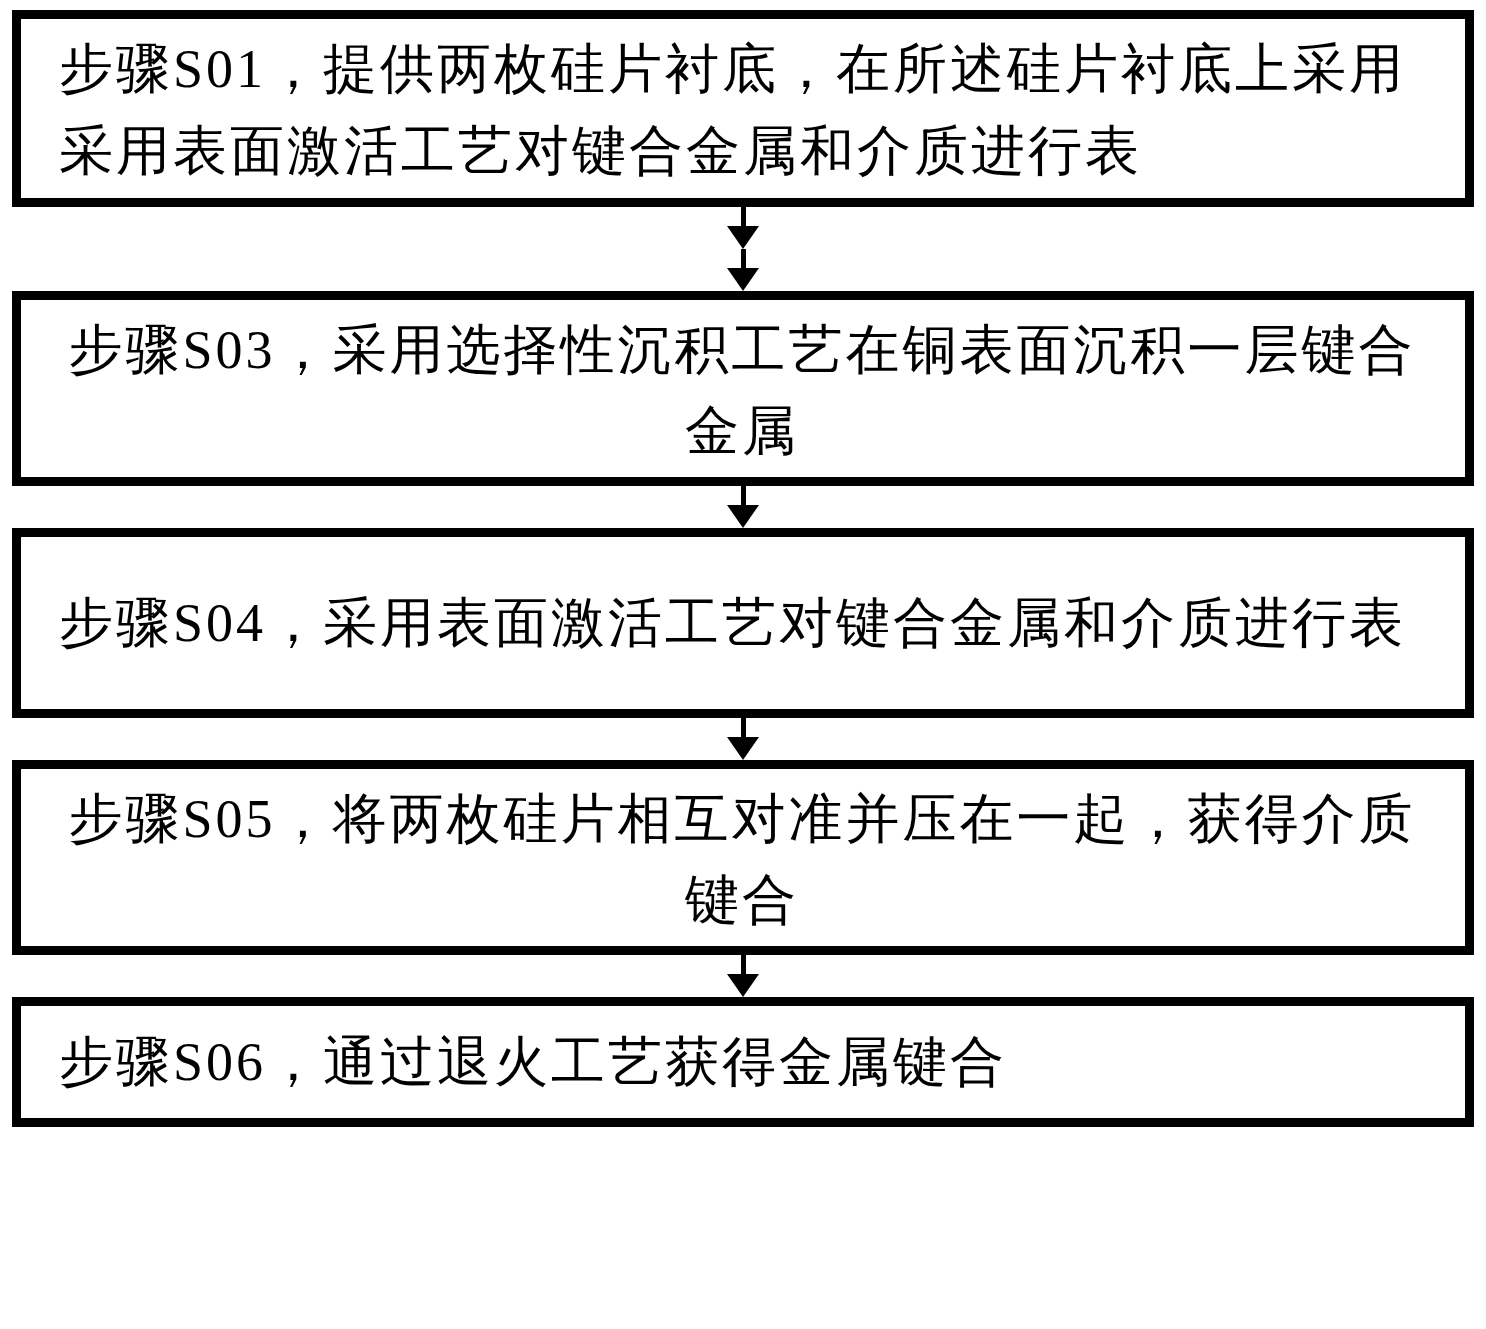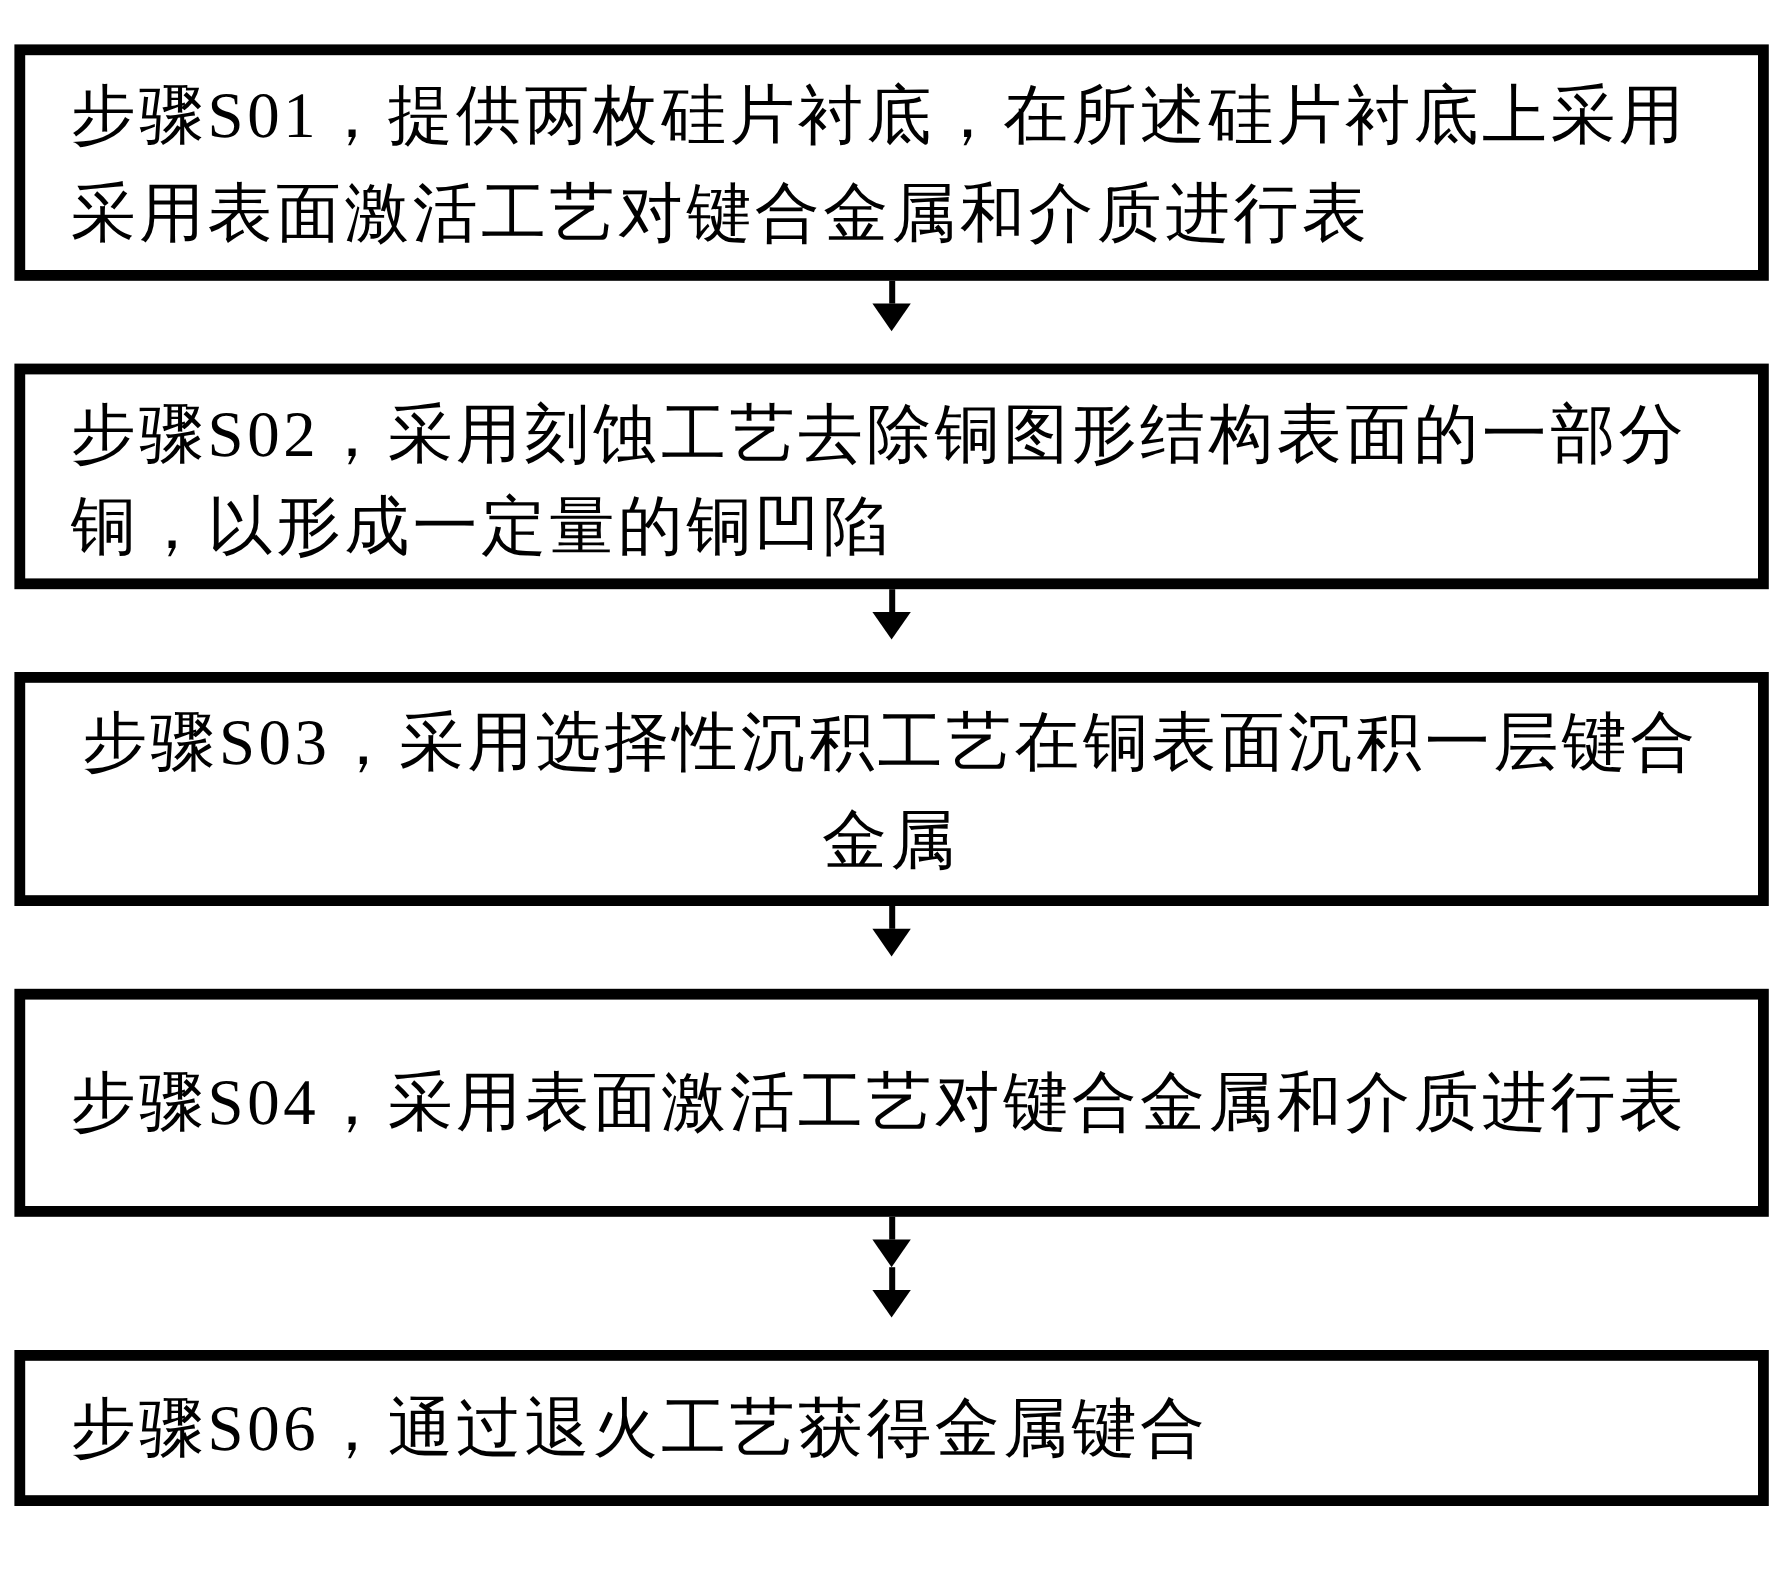--- a/index.html
+++ b/index.html
@@ -20,21 +20,20 @@
   }
   .step-box {
     border: 9px solid #000000;
     background: #ffffff;
     box-sizing: border-box;
     display: flex;
     flex-direction: column;
     justify-content: center;
     padding: 8px 40px 8px 38px;
     flex: 0 0 auto;
-    margin-top: 27px;
   }
   .step-box .text-line {
     font-size: 54px;
     line-height: 84px;
     letter-spacing: 3px;
     white-space: nowrap;
     overflow: hidden;
   }
   .h-197 { height: 197px; }
   .h-188 { height: 188px; }
@@ -70,24 +69,20 @@
   <div class="step-box h-197">
     <div class="text-line">步骤S01，提供两枚硅片衬底，在所述硅片衬底上采用</div>
     <div class="text-line">采用表面激活工艺对键合金属和介质进行表</div>
   </div>
 
   <div class="flow-arrow">
     <div class="stem"></div>
     <div class="head"></div>
   </div>
 
-  <div class="step-box h-188">
-    <div class="text-line">步骤S02，采用刻蚀工艺去除铜图形结构表面的一部分</div>
-    <div class="text-line">铜，以形成一定量的铜凹陷</div>
-  </div>
 
   <div class="flow-arrow">
     <div class="stem"></div>
     <div class="head"></div>
   </div>
 
   <div class="step-box h-195">
     <div class="text-line">步骤S03，采用选择性沉积工艺在铜表面沉积一层键合</div>
     <div class="text-line">金属</div>
   </div>
@@ -99,20 +94,24 @@
 
   <div class="step-box h-190">
     <div class="text-line">步骤S04，采用表面激活工艺对键合金属和介质进行表</div>
   </div>
 
   <div class="flow-arrow">
     <div class="stem"></div>
     <div class="head"></div>
   </div>
 
+  <div class="step-box h-195">
+    <div class="text-line">步骤S05，将两枚硅片相互对准并压在一起，获得介质</div>
+    <div class="text-line">键合</div>
+  </div>
 
   <div class="flow-arrow">
     <div class="stem"></div>
     <div class="head"></div>
   </div>
 
   <div class="step-box h-129">
     <div class="text-line">步骤S06，通过退火工艺获得金属键合</div>
   </div>
 

